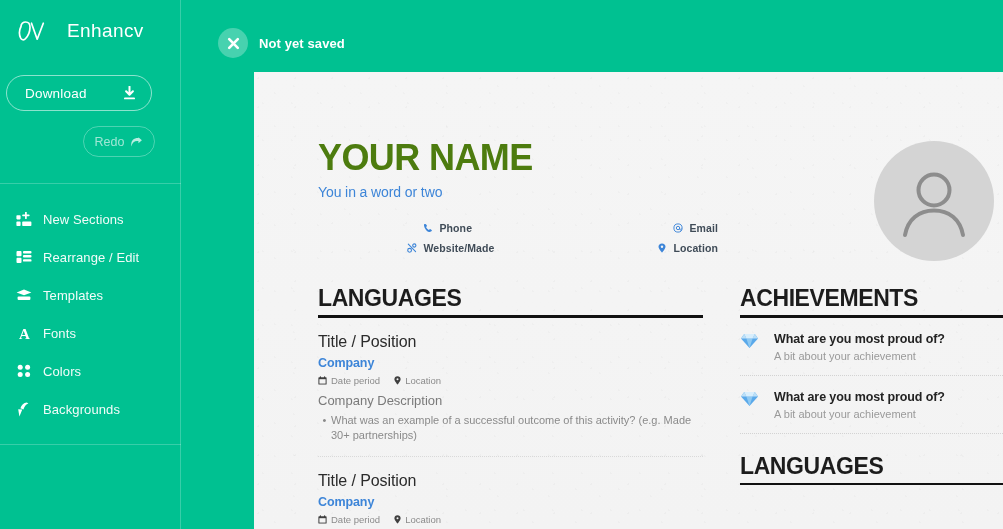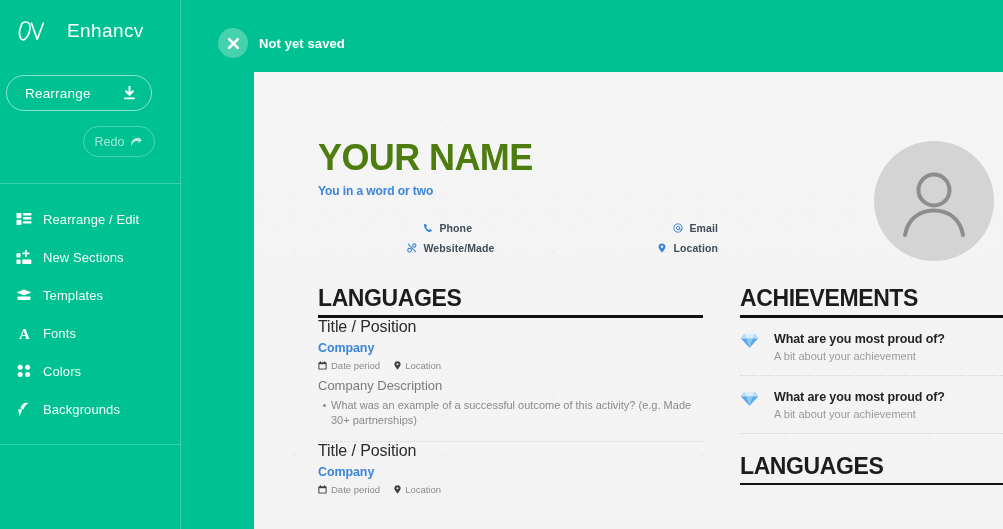--- a/index.html
+++ b/index.html
@@ -147,21 +147,21 @@
 
   
   .r-name {
     position: absolute; left: 64px; top: 68px;
     font-size: 36px; font-weight: 700;
     color: #4d7c0f; letter-spacing: -0.6px;
     line-height: 1;
   }
   .r-tagline {
     position: absolute; left: 64px; top: 112px;
-    font-size: 12px; font-weight: 700;
+    font-size: 14px; font-weight: 400;
     color: #3d85d8; letter-spacing: -0.1px;
   }
   .contacts {
     position: absolute; left: 64px; top: 146px;
     width: 400px;
   }
   .contact-row { display: flex; height: 20px; justify-content: flex-end; }
   .contact-cell {
     display: flex; align-items: center;
     font-size: 10.5px; font-weight: 700;
@@ -188,21 +188,21 @@
   .col-right { position: absolute; left: 486px; top: 214px; width: 265px; }
 
   .sec-title {
     font-size: 23px; font-weight: 700;
     color: #1c1c1c; letter-spacing: -0.4px;
     line-height: 1.05;
   }
   .sec-rule { height: 3px; background: #111111; margin-top: 5px; }
   .col-right .sec-rule { height: 2.5px; }
 
-  .entry { }
+  .entry { margin-top: 15px; }
   .entry-title {
     font-size: 16px; color: #2b2b2b; font-weight: 400;
     letter-spacing: -0.1px; line-height: 1.15;
   }
   .entry-company {
     font-size: 12.5px; font-weight: 700;
     color: #3d85d8; margin-top: 4px; letter-spacing: -0.1px;
   }
   .entry-meta {
     display: flex; align-items: center;
@@ -258,21 +258,21 @@
       <span class="brand-logo">
         <svg class="brand-logo" viewBox="0 0 40 22" fill="none" xmlns="http://www.w3.org/2000/svg">
           <path d="M3 6.5 C3 3.6 5.3 2 7.6 2 C10.4 2 12 4.2 12 7.2 C12 12.2 9.6 16.4 7.4 18.8 C5.8 20.6 3.4 19.8 2.6 18 C1.2 15 1 10.5 3 6.5Z" stroke="#ffffff" stroke-width="1.7" stroke-linecap="round" stroke-linejoin="round"></path>
           <path d="M13.5 3.2 L19.2 19.2 L25.3 3.2" stroke="#ffffff" stroke-width="1.7" stroke-linecap="round" stroke-linejoin="round"></path>
         </svg>
       </span>
       <span class="brand-name">Enhancv</span>
     </div>
 
     <div class="btn-download">
-      <span class="dl-label">Rearrange</span>
+      <span class="dl-label">Download</span>
       <span>
         <svg class="dl-icon" viewBox="0 0 13 14" xmlns="http://www.w3.org/2000/svg">
           <path d="M6.5 0.6 V8.2 M3.1 5.2 L6.5 8.7 L9.9 5.2" stroke="#ffffff" stroke-width="2" fill="none" stroke-linecap="round" stroke-linejoin="round"></path>
           <rect x="1" y="11.4" width="11" height="1.9" rx="0.9" fill="#ffffff"></rect>
         </svg>
       </span>
     </div>
 
 
     <div class="btn-redo">
@@ -283,41 +283,41 @@
         </svg>
       </span>
     </div>
 
     <div class="side-sep top"></div>
 
     <div class="nav">
 
       <div class="nav-item">
         <span class="nav-ico">
+          <svg width="16" height="15" viewBox="0 0 16 15" xmlns="http://www.w3.org/2000/svg">
+            <rect x="0.4" y="3.2" width="4.2" height="4.2" rx="0.8" fill="#ffffff"></rect>
+            <rect x="6.2" y="9.6" width="9.2" height="4.4" rx="0.8" fill="#ffffff"></rect>
+            <rect x="0.4" y="9.6" width="4.2" height="4.4" rx="0.8" fill="#ffffff"></rect>
+            <path d="M9.9 0.4 V6.2 M7 3.3 H12.8" stroke="#ffffff" stroke-width="1.7" stroke-linecap="round"></path>
+          </svg>
+        </span>
+        <span class="nav-label">New Sections</span>
+      </div>
+
+      <div class="nav-item">
+        <span class="nav-ico">
           <svg width="16" height="14" viewBox="0 0 16 14" xmlns="http://www.w3.org/2000/svg">
             <rect x="0.5" y="1" width="5" height="5.2" rx="0.9" fill="#ffffff"></rect>
             <rect x="0.5" y="7.8" width="5" height="5.2" rx="0.9" fill="#ffffff"></rect>
             <rect x="7" y="1" width="8.5" height="2.4" rx="0.9" fill="#ffffff"></rect>
             <rect x="7" y="5" width="8.5" height="2.4" rx="0.9" fill="#ffffff"></rect>
             <rect x="7" y="9.2" width="8.5" height="2.4" rx="0.9" fill="#ffffff"></rect>
           </svg>
         </span>
         <span class="nav-label">Rearrange / Edit</span>
-      </div>
-
-      <div class="nav-item">
-        <span class="nav-ico">
-          <svg width="16" height="15" viewBox="0 0 16 15" xmlns="http://www.w3.org/2000/svg">
-            <rect x="0.4" y="3.2" width="4.2" height="4.2" rx="0.8" fill="#ffffff"></rect>
-            <rect x="6.2" y="9.6" width="9.2" height="4.4" rx="0.8" fill="#ffffff"></rect>
-            <rect x="0.4" y="9.6" width="4.2" height="4.4" rx="0.8" fill="#ffffff"></rect>
-            <path d="M9.9 0.4 V6.2 M7 3.3 H12.8" stroke="#ffffff" stroke-width="1.7" stroke-linecap="round"></path>
-          </svg>
-        </span>
-        <span class="nav-label">New Sections</span>
       </div>
 
       <div class="nav-item">
         <span class="nav-ico">
           <svg width="16" height="13" viewBox="0 0 16 13" xmlns="http://www.w3.org/2000/svg">
             <path d="M8 0.6 L15.4 3.4 L8 6.2 L0.6 3.4 Z" fill="#ffffff"></path>
             <rect x="1.6" y="7.6" width="12.8" height="3.4" rx="1" fill="#ffffff"></rect>
           </svg>
         </span>
         <span class="nav-label">Templates</span>

